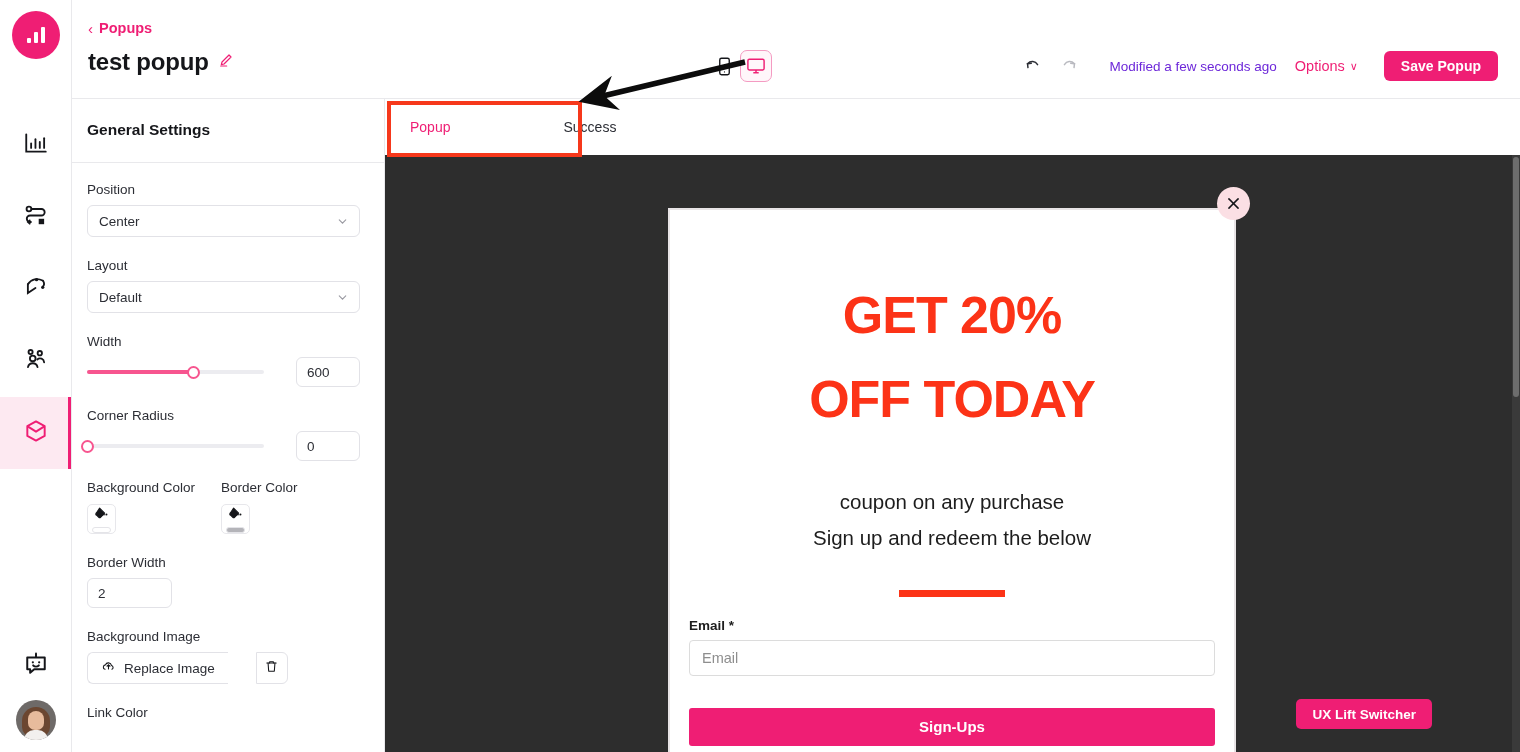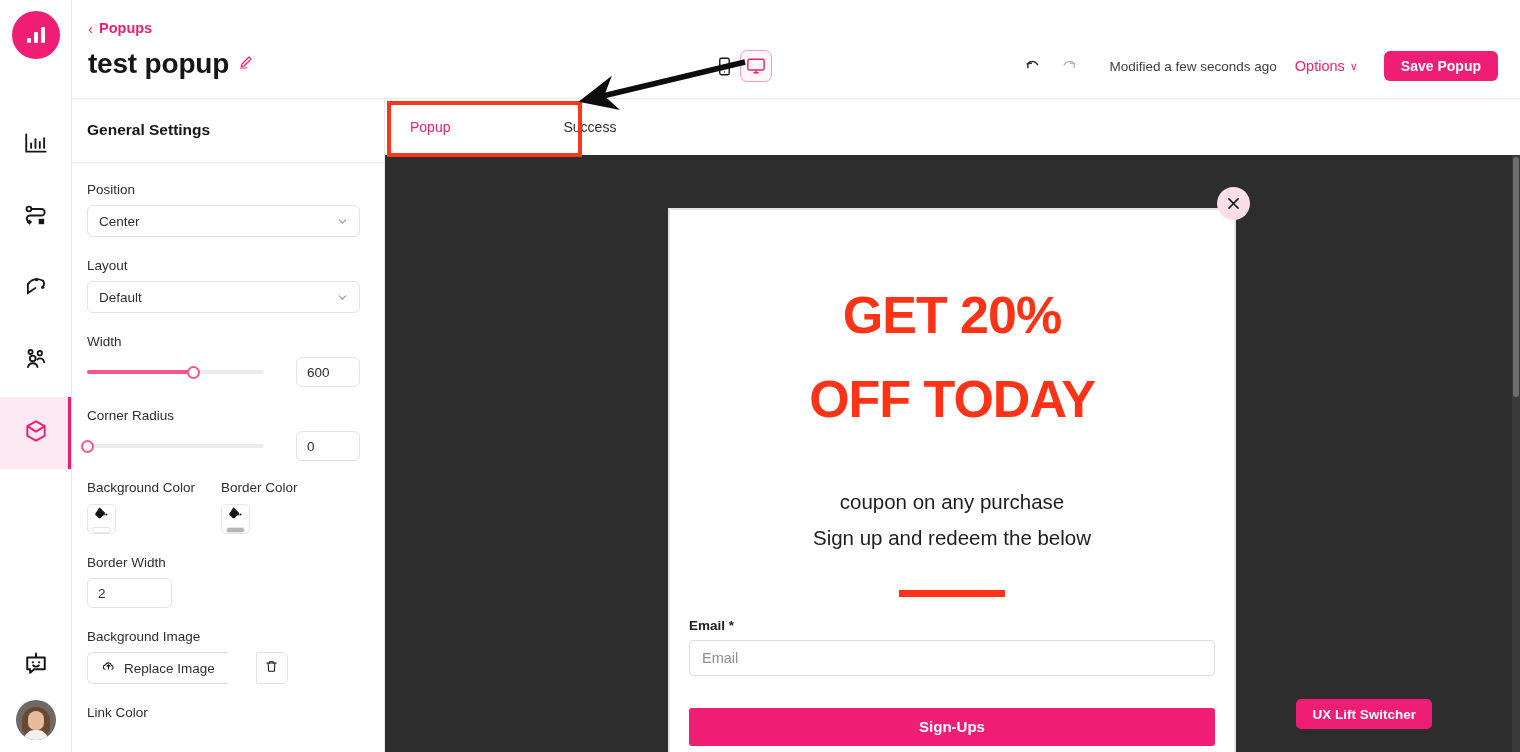--- a/index.html
+++ b/index.html
@@ -70,39 +70,39 @@
   .crumb {
     position: absolute; left: 16px; top: 20px;
     display: flex; align-items: center; gap: 6px;
     color: #ef1e74; font-size: 14.5px; font-weight: 700; cursor: pointer;
   }
   .crumb .chev { font-size: 15px; font-weight: 400; line-height: 1; }
   .title-row {
     position: absolute; left: 16px; top: 48px;
     display: flex; align-items: center; gap: 9px;
   }
-  .title-row h1 { font-size: 28px; font-weight: 700; color: #15161a; letter-spacing: -0.2px; }
+  .title-row h1 { font-size: 24px; font-weight: 700; color: #15161a; letter-spacing: -0.2px; }
 
   .device-toggle {
     position: absolute; left: 636px; top: 50px;
     display: flex; gap: 0; align-items: center;
   }
   .dev-btn {
     width: 32px; height: 32px; border-radius: 7px;
     display: flex; align-items: center; justify-content: center;
     border: 1.5px solid transparent; cursor: pointer; background: #fff;
   }
   .dev-btn.sel { border-color: #f49bc2; background: #fff6fa; }
 
   .header-right {
     position: absolute; right: 22px; top: 50px;
     display: flex; align-items: center; gap: 0;
   }
   .icon-btn { width: 36px; height: 32px; display:flex; align-items:center; justify-content:center; cursor:pointer; }
-  .modified { font-size: 13.5px; color: #404040; margin: 0 18px 0 22px; white-space: nowrap; }
+  .modified { font-size: 13.5px; color: #6d28d9; margin: 0 18px 0 22px; white-space: nowrap; }
   .options {
     display:flex; align-items:center; gap:5px;
     color: #ef1e74; font-size: 14.5px; cursor: pointer; margin-right: 26px;
   }
   .save-btn {
     background: #ef1e74; color: #fff; border: none; border-radius: 6px;
     padding: 0 17px; height: 30px; font-size: 14px; font-weight: 700;
     font-family: inherit; cursor: pointer; white-space: nowrap;
   }
 

